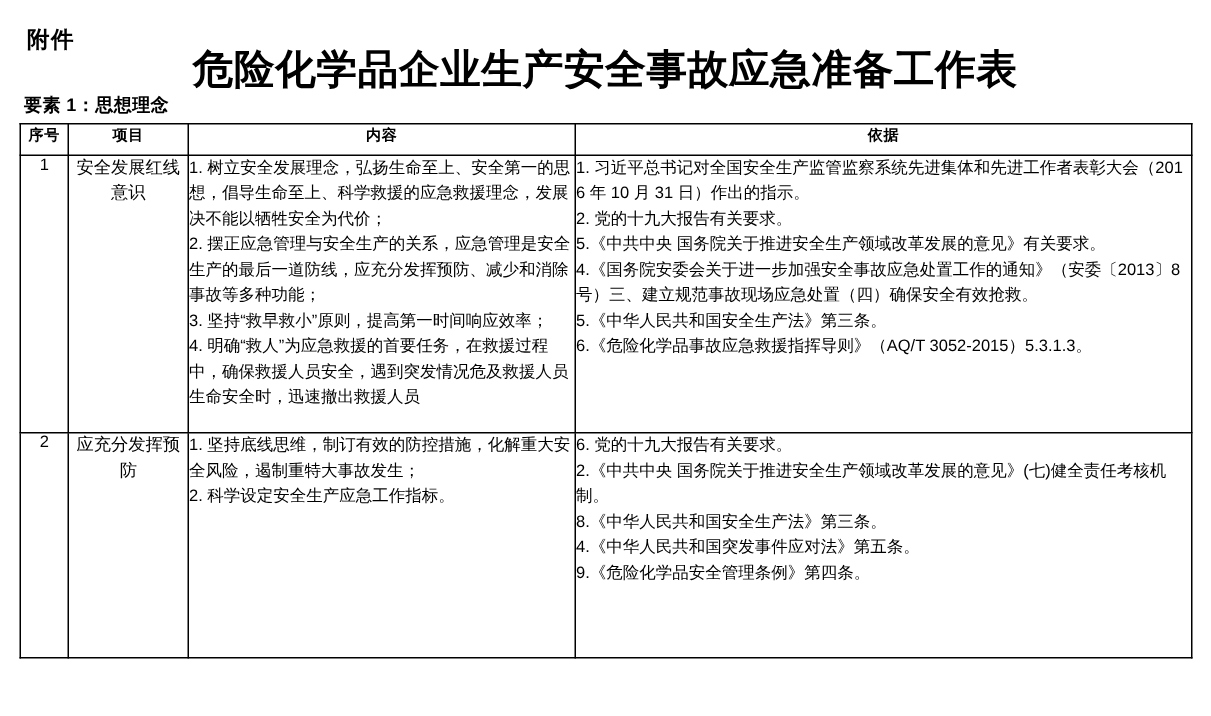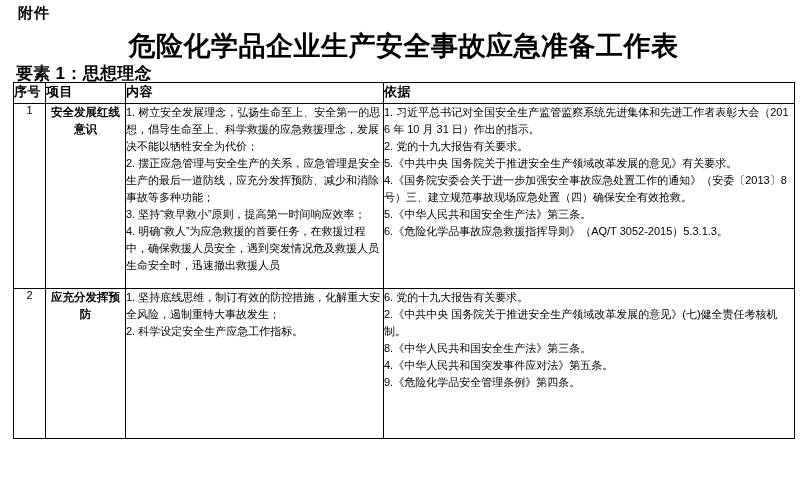--- a/index.html
+++ b/index.html
@@ -18,59 +18,59 @@
   .page {
     position: relative;
     width: 807px;
     height: 477px;
     box-sizing: border-box;
     padding: 0;
   }
   .attachment-label {
     position: absolute;
     left: 18px;
-    top: 4px;
+    top: 17px;
     font-size: 15px;
     font-weight: 700;
     letter-spacing: 1px;
   }
   .doc-title {
     position: absolute;
     left: 0;
     right: 0;
     top: 28px;
     text-align: center;
     font-size: 27px;
     font-weight: 700;
     letter-spacing: 0.5px;
   }
   .element-label {
     position: absolute;
     left: 16px;
     top: 62px;
-    font-size: 17px;
+    font-size: 12px;
     font-weight: 700;
     letter-spacing: 0.3px;
   }
   table.main-table {
     position: absolute;
     left: 13px;
     top: 82px;
     width: 781px;
     border-collapse: collapse;
     table-layout: fixed;
   }
   table.main-table td, table.main-table th {
     border: 1px solid #000000;
     vertical-align: top;
     padding: 0;
   }
   .hdr {
-    text-align: left;
-    font-size: 13px;
+    text-align: center;
+    font-size: 10px;
     font-weight: 700;
     height: 20px;
     vertical-align: middle;
     letter-spacing: 0.5px;
   }
   .col-no { width: 32px; }
   .col-item { width: 80px; }
   .col-content { width: 258px; }
   .col-basis { width: 411px; }
 
@@ -78,21 +78,21 @@
     text-align: center;
     vertical-align: middle;
     font-size: 11px;
   }
   .cell-item {
     vertical-align: middle;
     font-size: 11.5px;
     line-height: 1.5;
     text-align: center;
     padding: 2px 4px;
-    font-weight: 700;
+    font-weight: 400;
   }
   .cell-text {
     font-size: 11px;
     line-height: 1.55;
     padding: 6px 5px 6px 6px;
     text-align: left;
     word-break: break-all;
   }
   .cell-text p {
     margin: 0;

